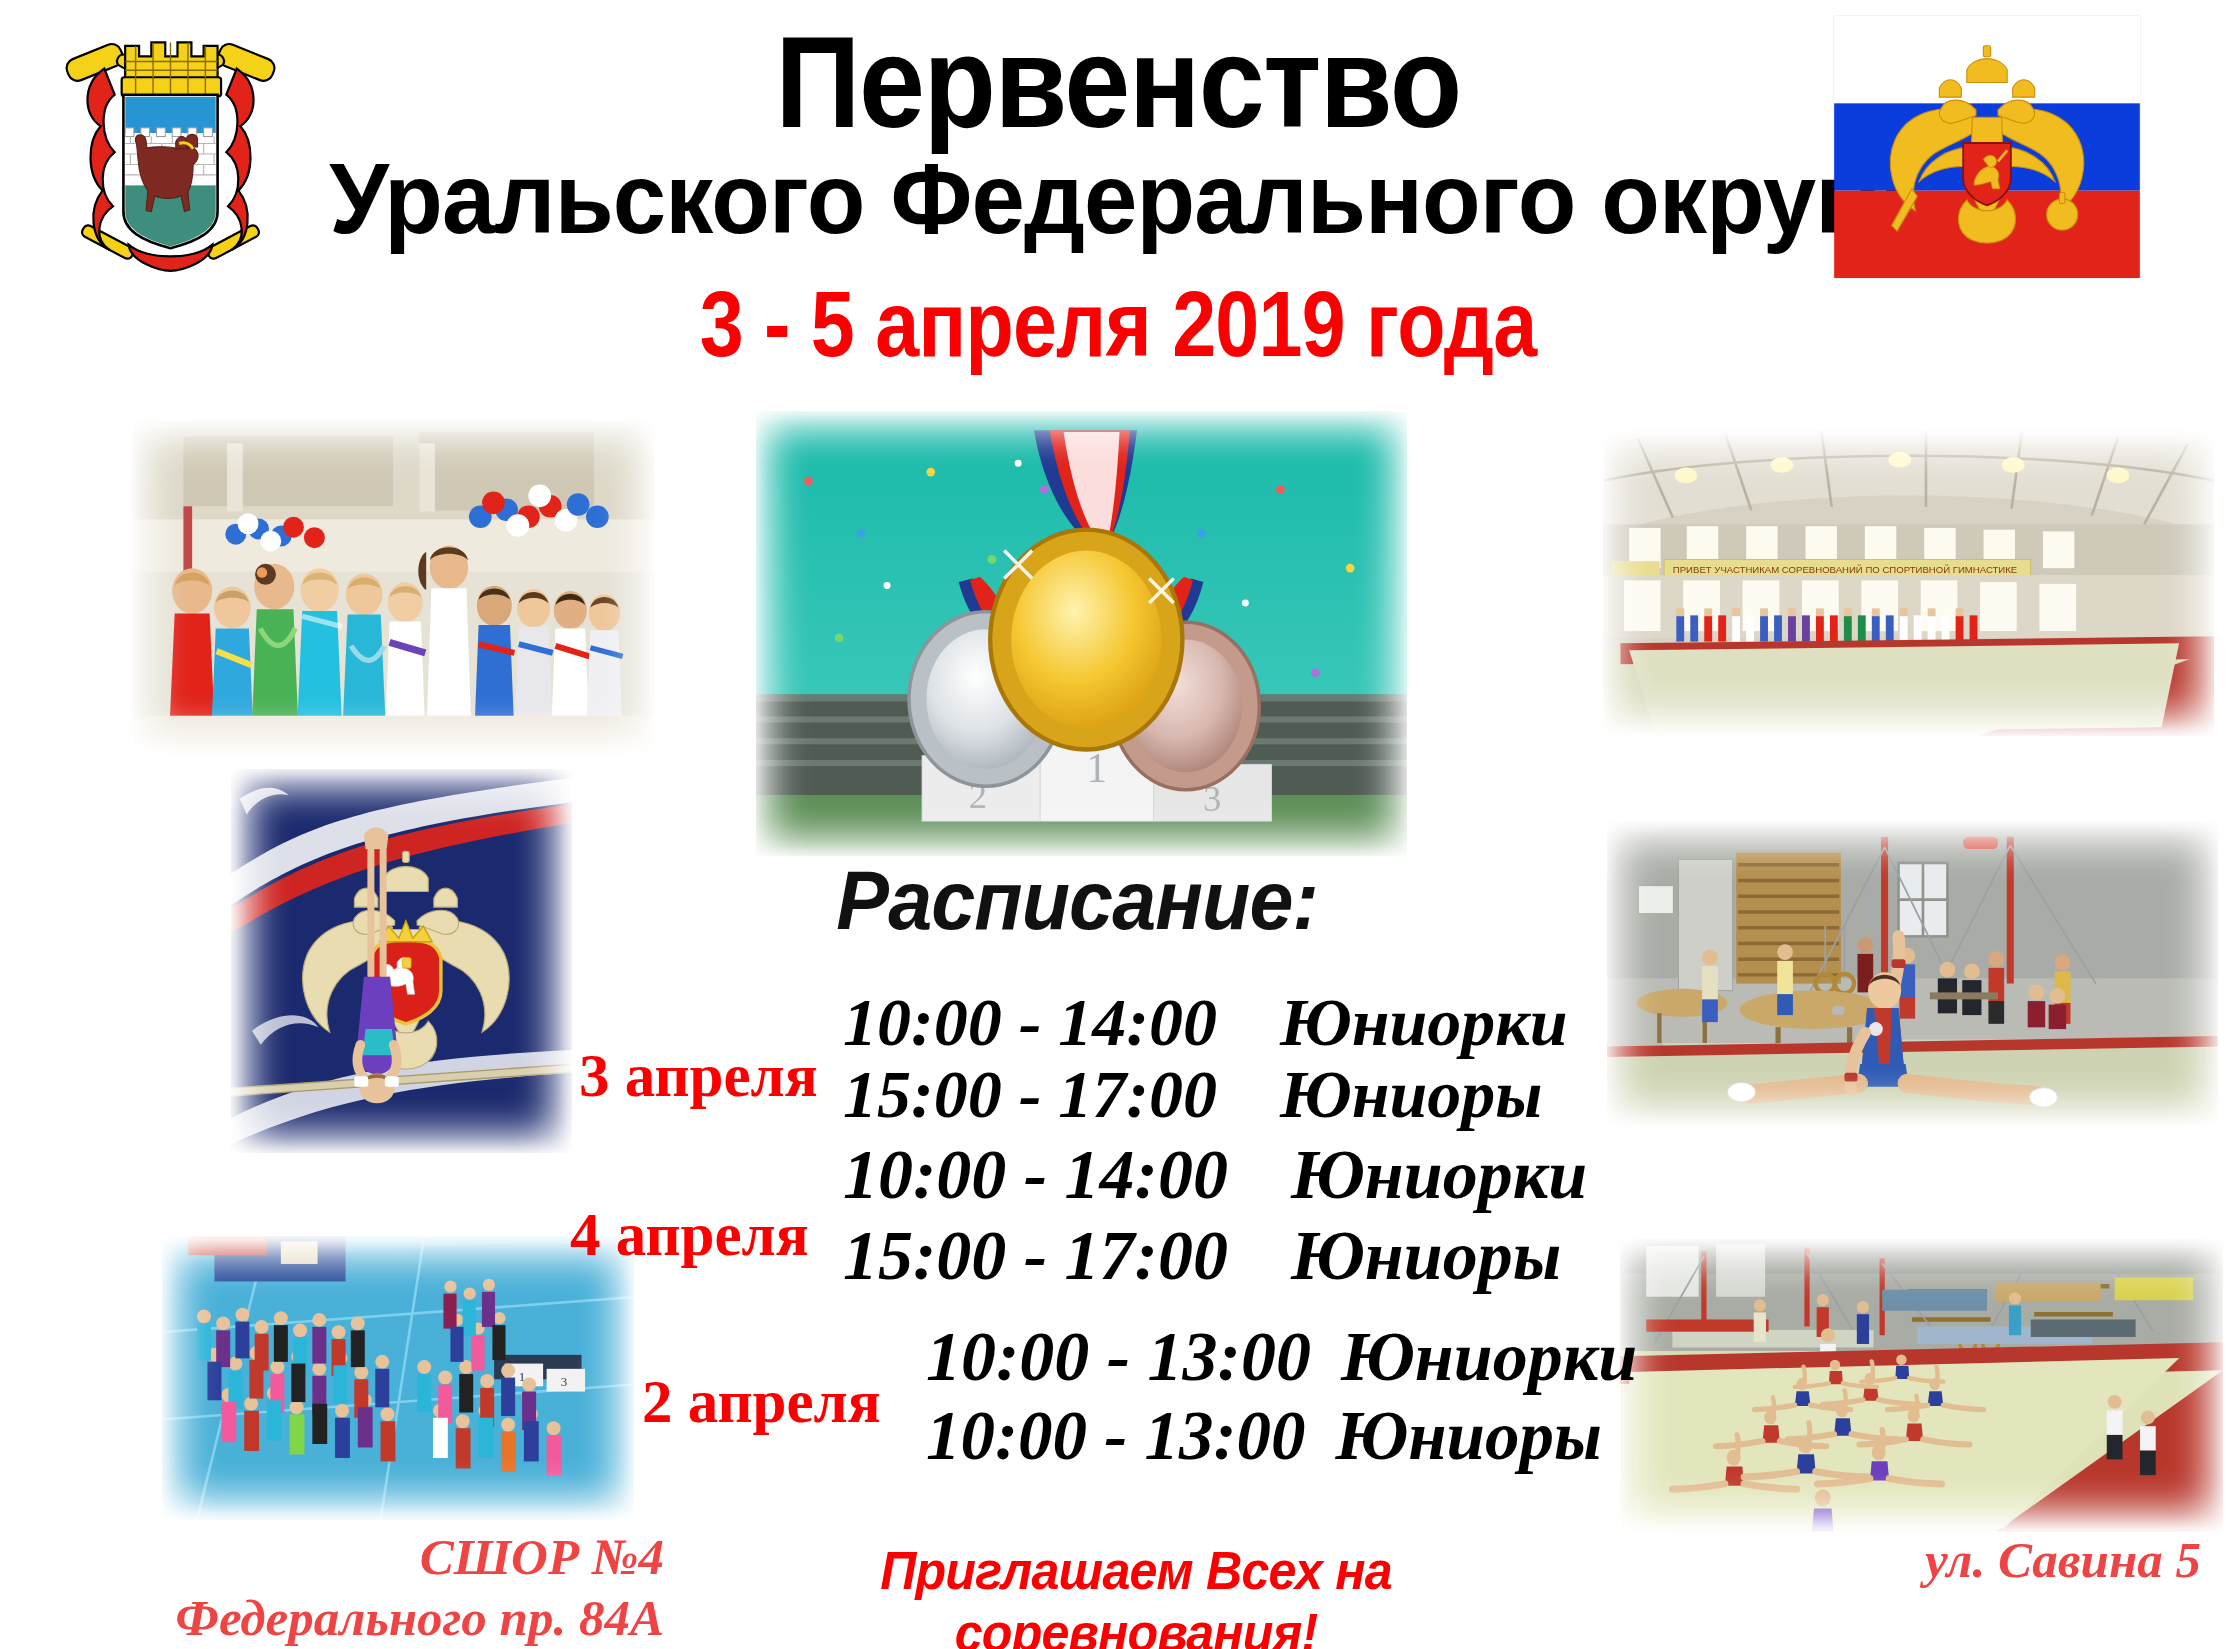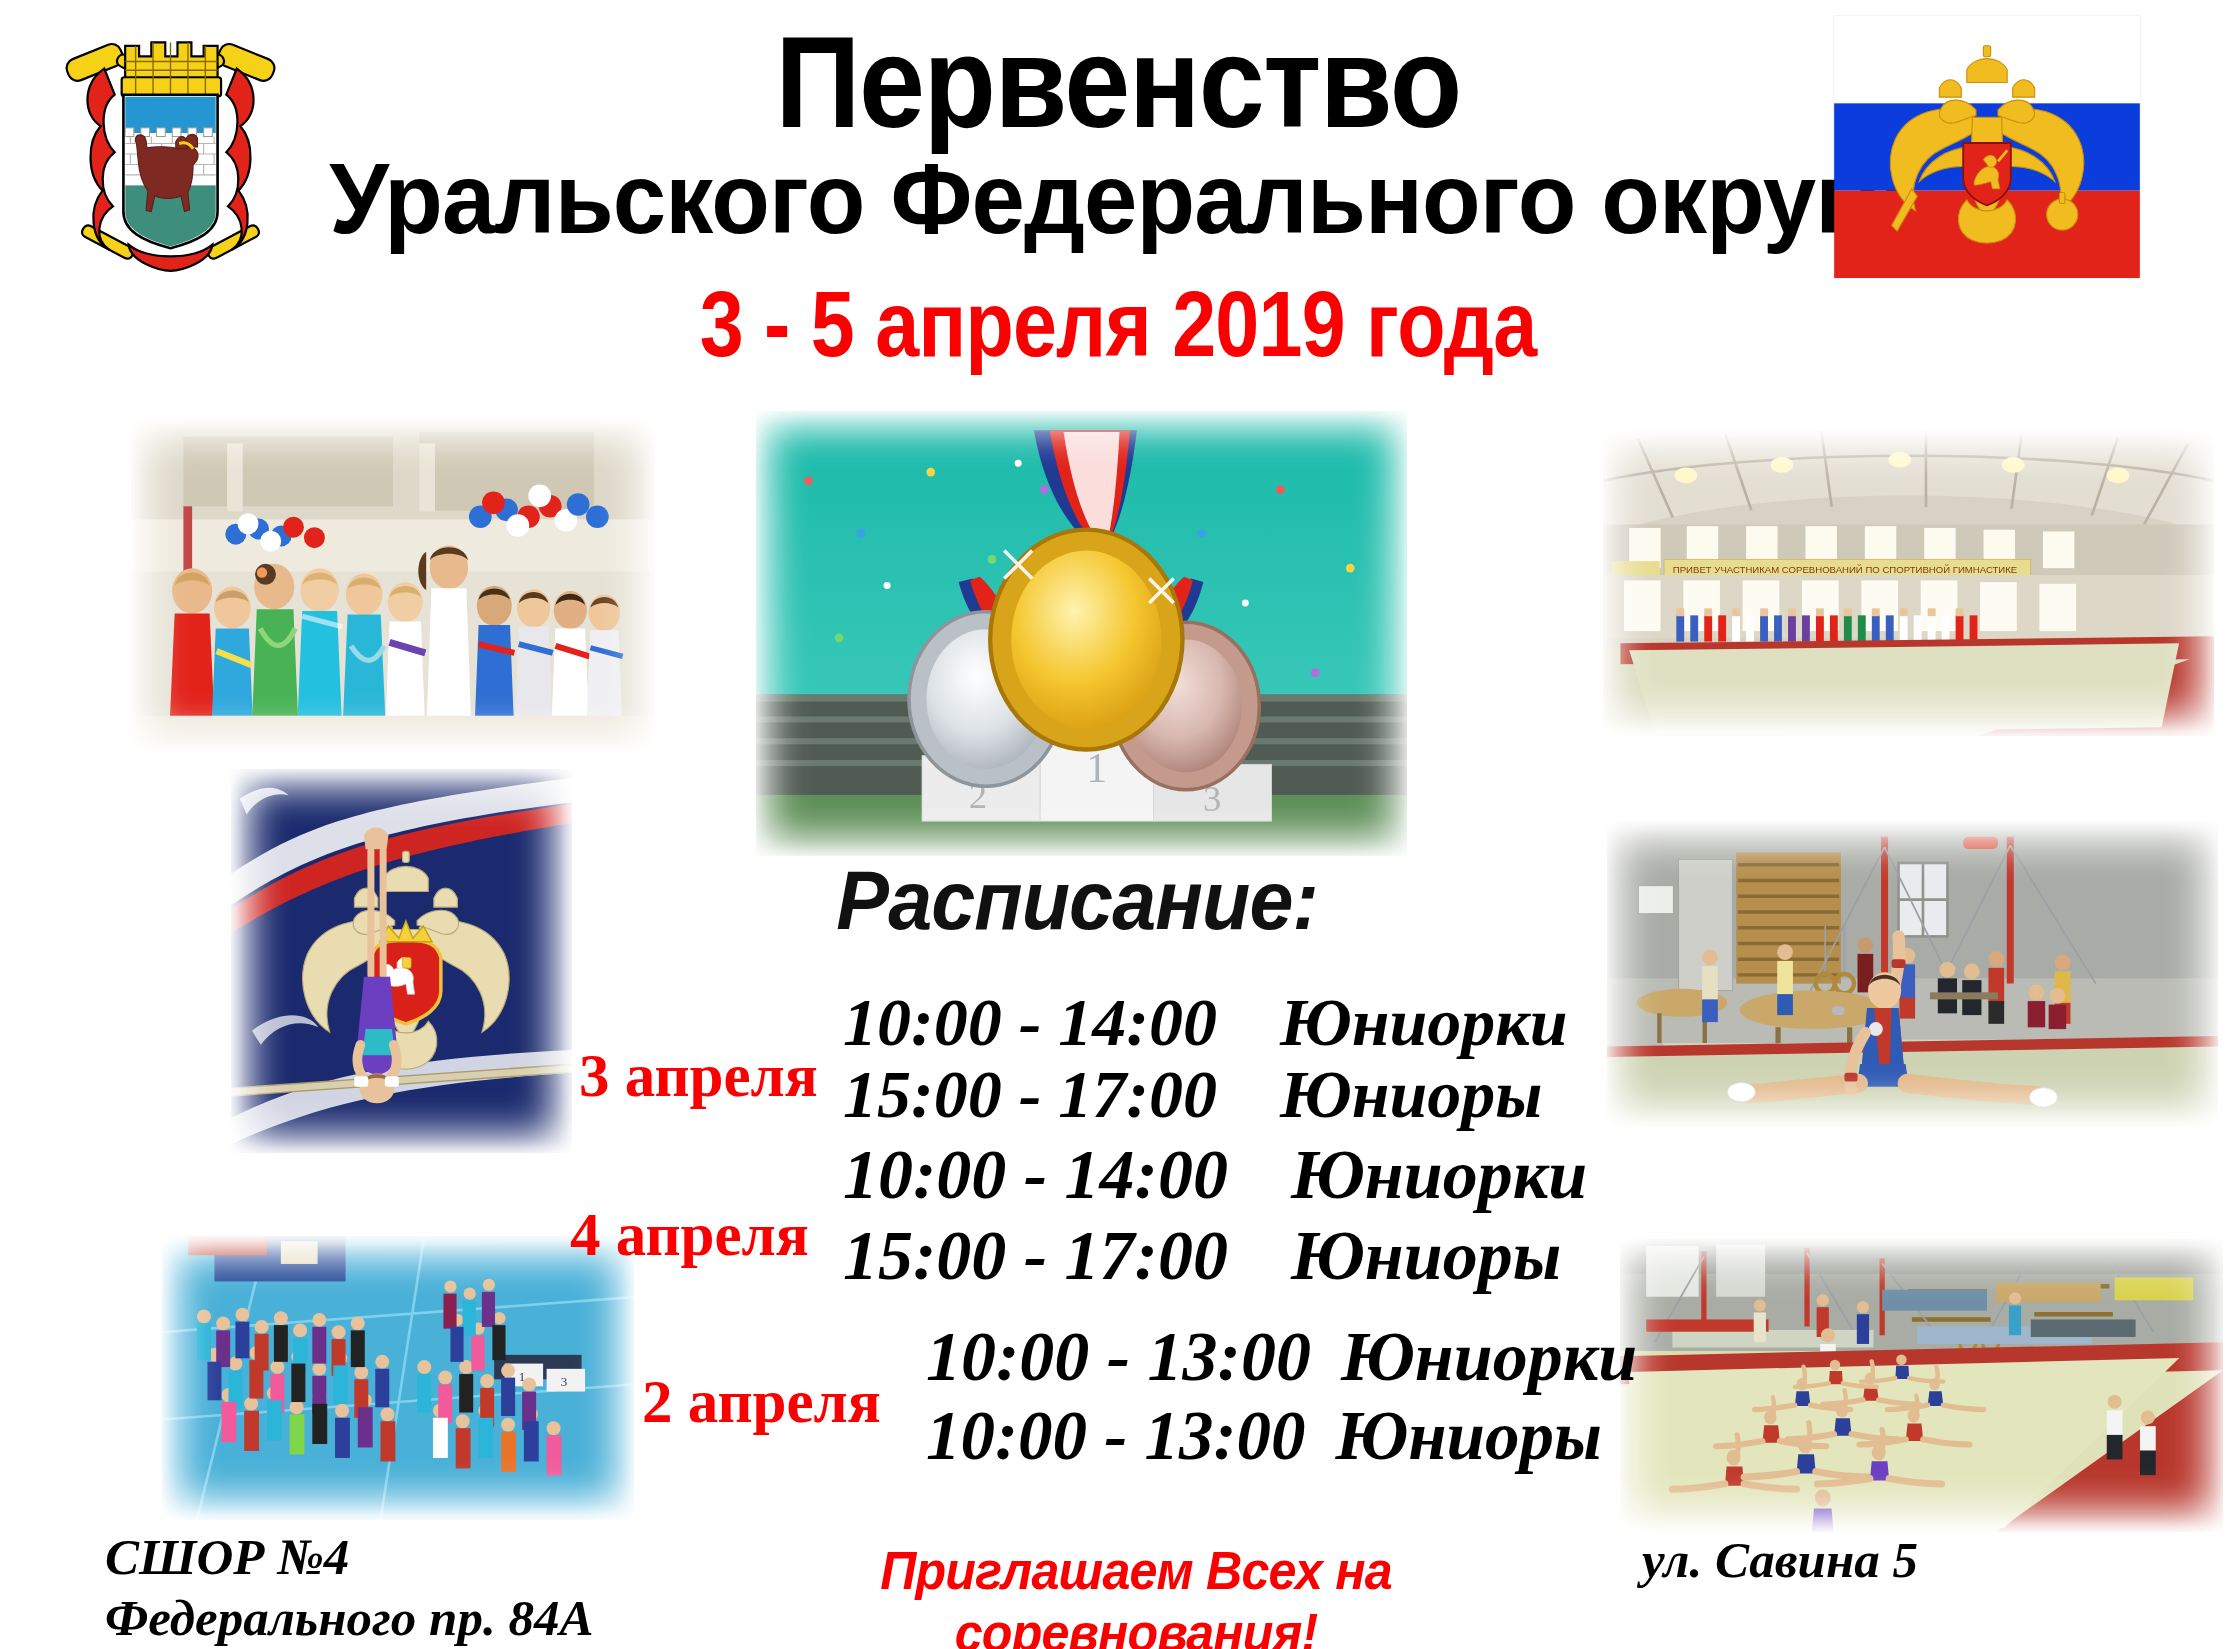--- a/index.html
+++ b/index.html
@@ -91,23 +91,23 @@
   #d2-r2 .c{margin-left:63px;}
   
   #day-3-label{left:642px;top:1367px;}
   #d3-r1{left:926px;top:1317px;font-size:70px;text-align:center;}
   #d3-r1 .c{margin-left:30px;}
   #d3-r2{left:926px;top:1397px;font-size:69px;}
   #d3-r2 .c{margin-left:30px;}
 
   
   .venue{
-    position:absolute;text-align:left;
+    position:absolute;text-align:right;
     font-family:"Liberation Serif", serif;
-    font-style:italic;font-weight:bold;color:#000000;
+    font-style:italic;font-weight:bold;color:#ef4444;
     font-size:51px;line-height:1.20;
   }
   #venue-left {left:105px; top:1527px;width:559px;}
   #venue-right{left:1642px;top:1530px;width:559px;}
 
   #cta{
     left:673px;top:1539px;width:926px;text-align:center;
     font-family:"Liberation Sans", sans-serif;
     font-weight:bold;font-style:italic;font-size:54px;
     color:#fb0000;letter-spacing:-0.9px;

